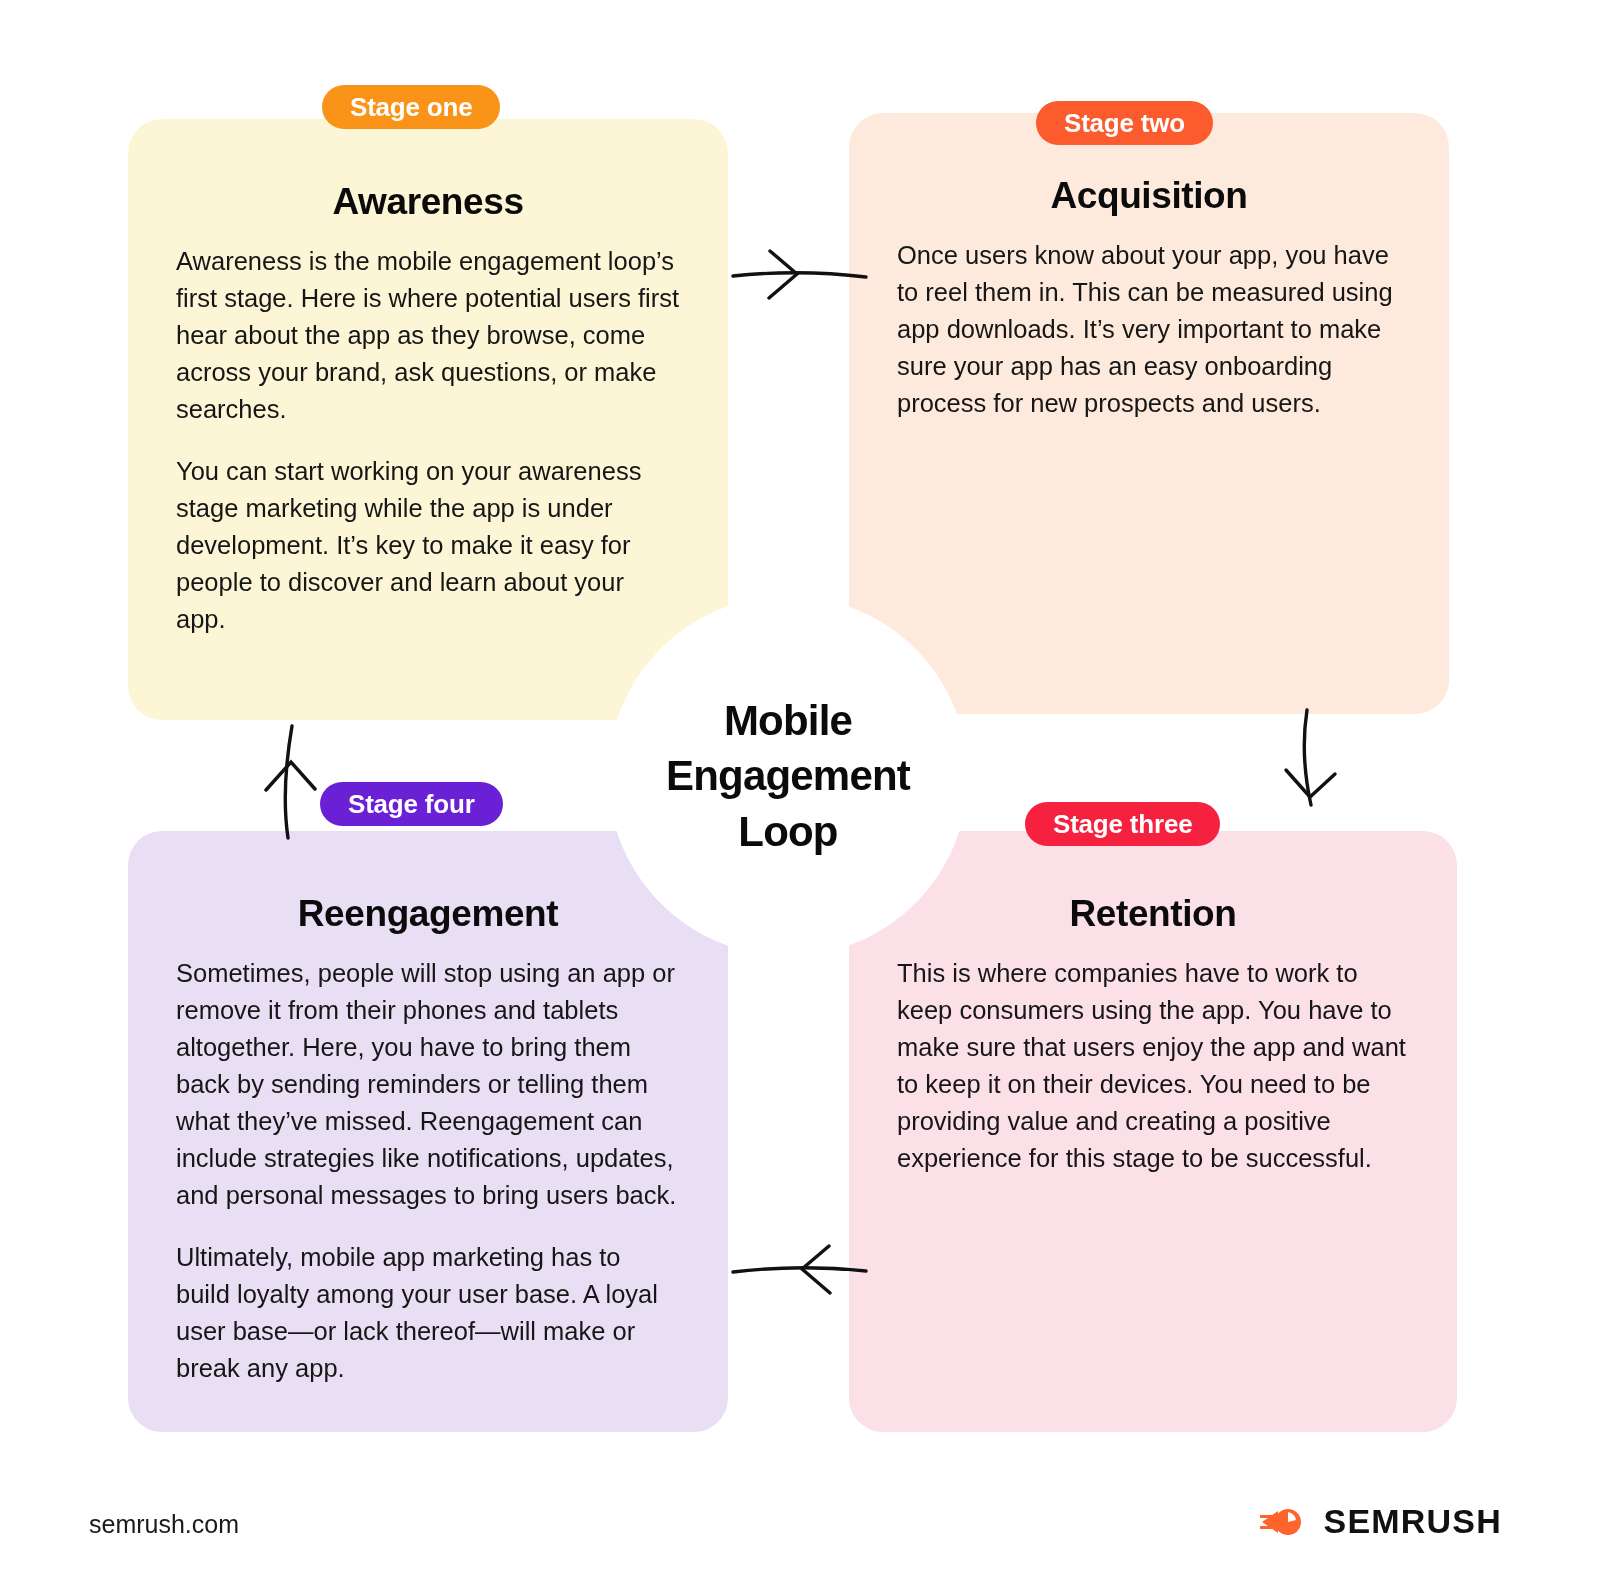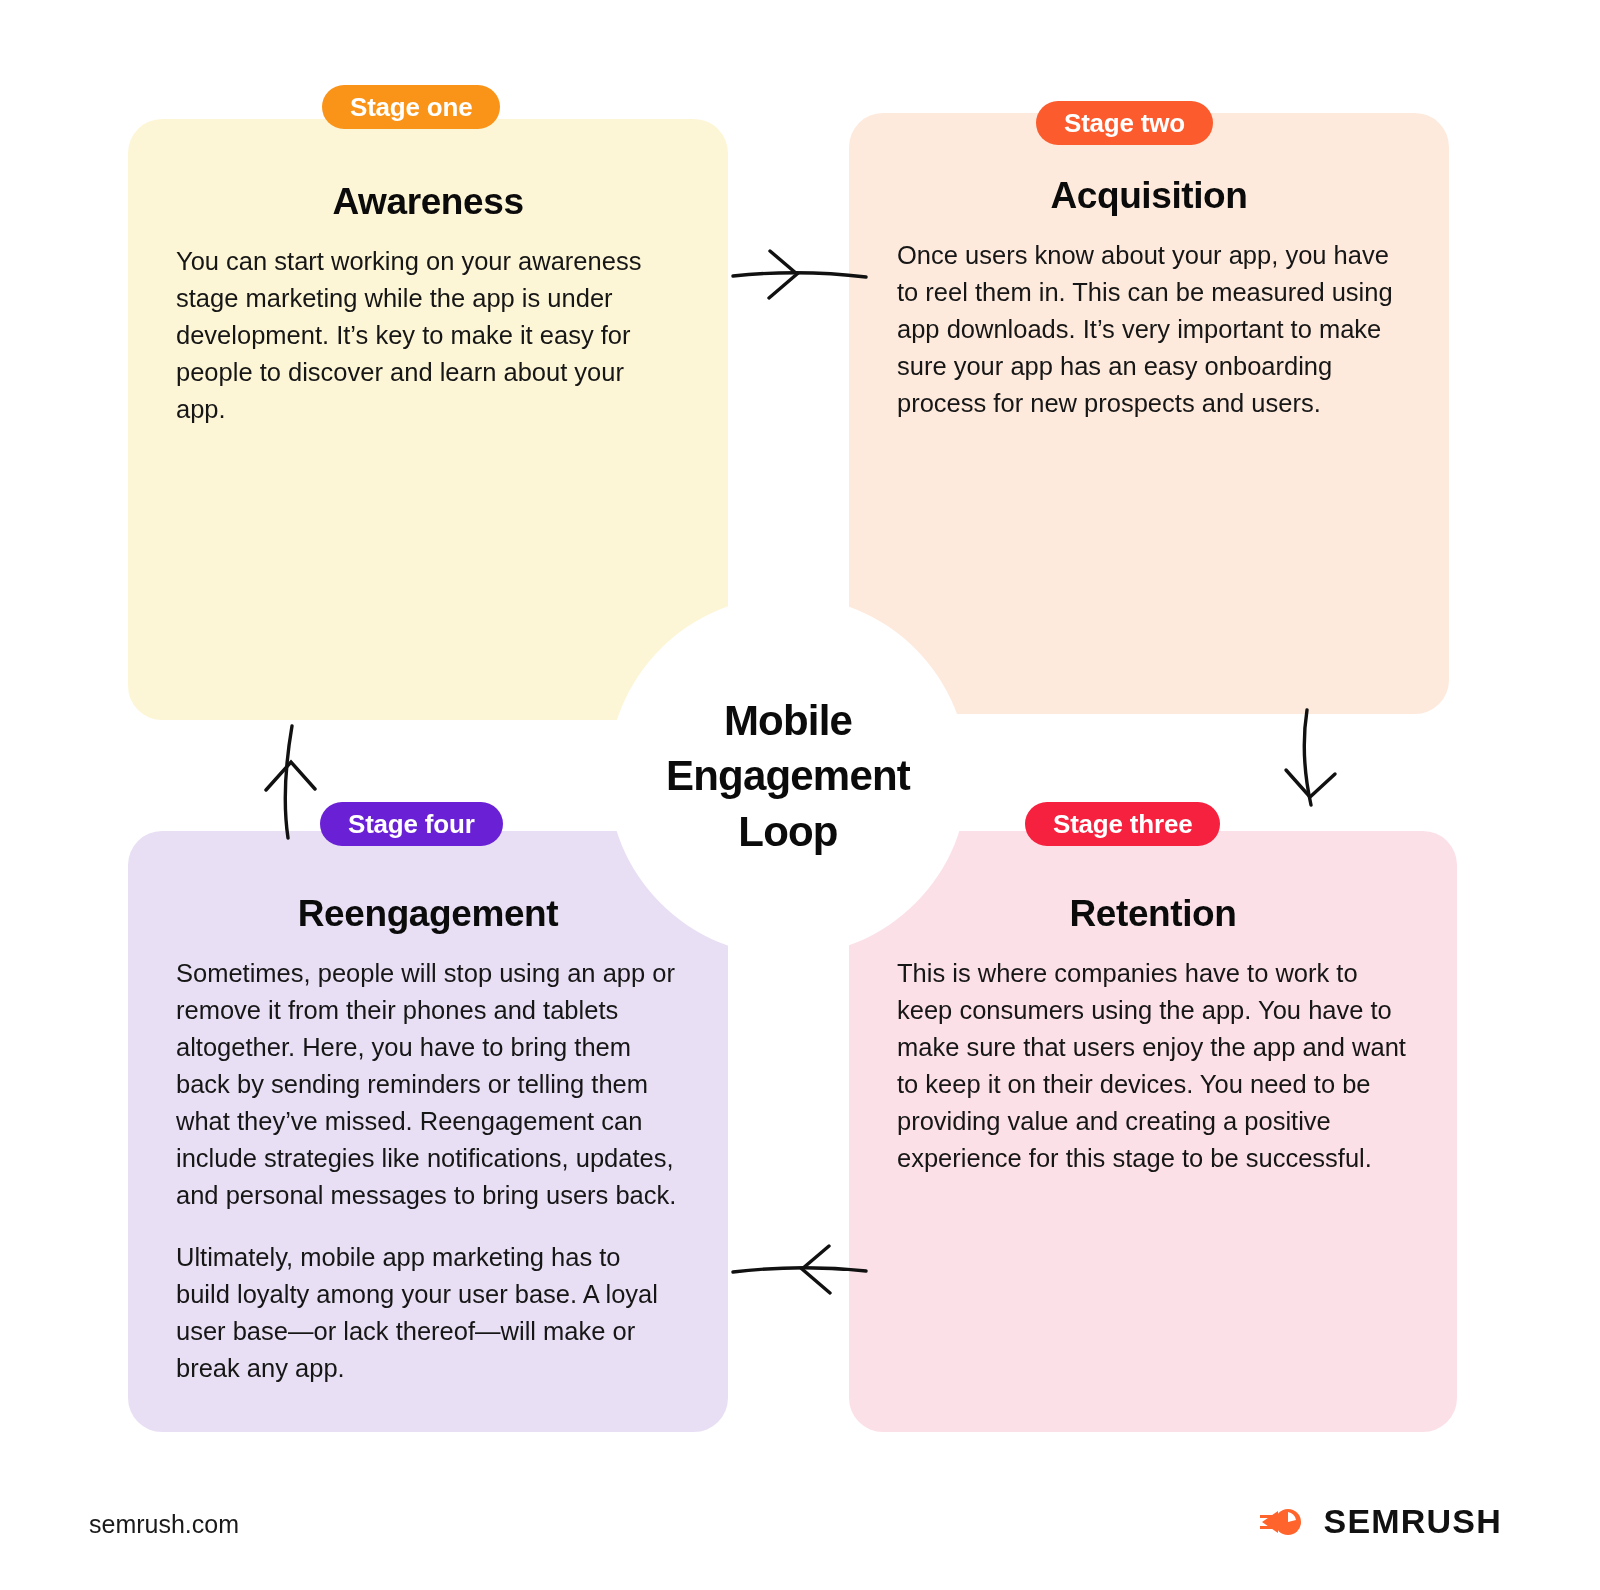--- a/index.html
+++ b/index.html
@@ -60,21 +60,21 @@
     align-items: center;
     justify-content: center;
     padding: 0 28px;
     letter-spacing: -0.2px;
     white-space: nowrap;
     z-index: 6;
   }
   .badge.b1 { left: 322px;  top: 85px;  }
   .badge.b2 { left: 1036px; top: 85px;  }
   .badge.b3 { left: 1025px; top: 802px; }
-  .badge.b4 { left: 320px;  top: 802px; }
+  .badge.b4 { left: 320px;  top: 782px; }
 
   
   .center-circle {
     position: absolute;
     left: 608px;
     top: 596px;
     width: 360px;
     height: 360px;
     border-radius: 50%;
     background: #FFFFFF;
@@ -133,20 +133,21 @@
   }
 </style>
 </head>
 <body>
 
 <div id="infographic">
 
   <div class="card top-left" style="background: rgb(253, 246, 214);">
     <div class="card-title">Awareness</div>
     <div class="card-body">
+      <p>Awareness is the mobile engagement loop’s first stage. Here is where potential users first hear about the app as they browse, come across your brand, ask questions, or make searches.</p>
       <p>You can start working on your awareness stage marketing while the app is under development. It’s key to make it easy for people to discover and learn about your app.</p>
     </div>
   </div>
 
   <div class="card top-right" style="background: rgb(253, 234, 220);">
     <div class="card-title">Acquisition</div>
     <div class="card-body">
       <p>Once users know about your app, you have to reel them in. This can be measured using app downloads. It’s very important to make sure your app has an easy onboarding process for new prospects and users.</p>
     </div>
   </div>

